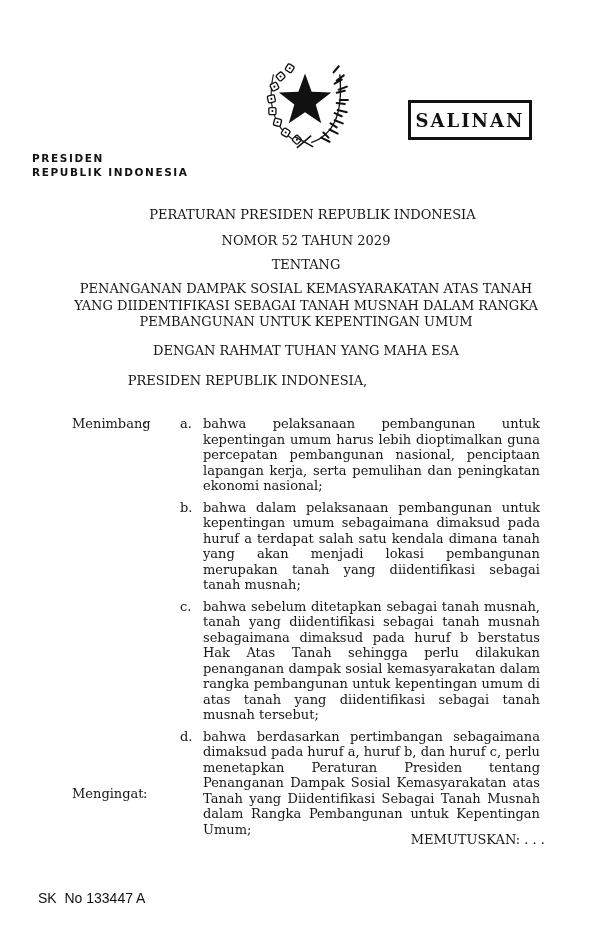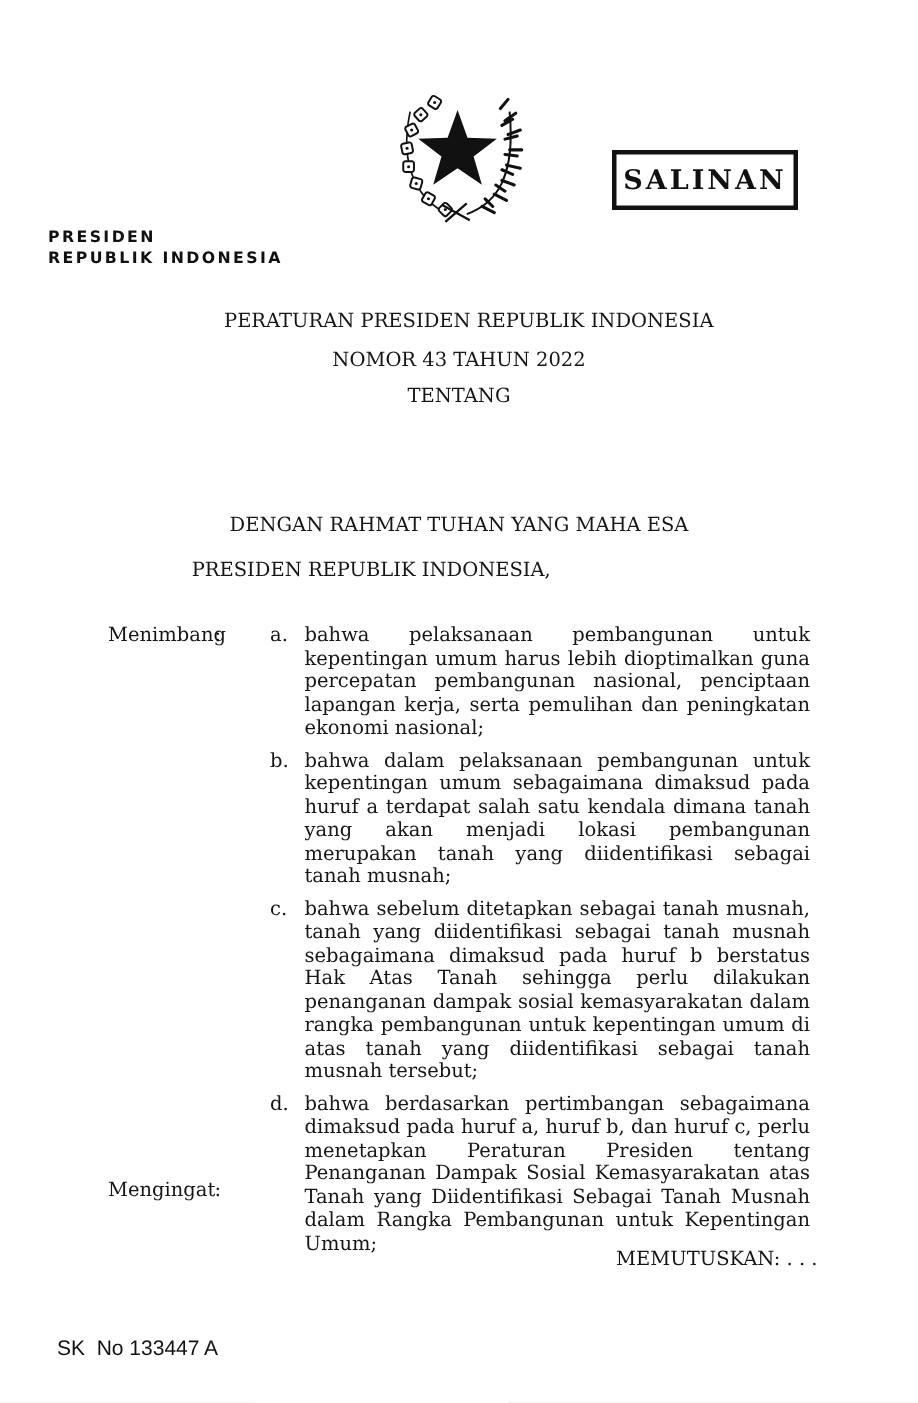--- a/index.html
+++ b/index.html
@@ -89,22 +89,23 @@
     <div>PRESIDEN</div>
     <div>REPUBLIK INDONESIA</div>
   </div>
 
   <div class="stamp">
     <span>SALINAN</span>
   </div>
 
   <div class="title-block">
     <div class="title-heading">PERATURAN PRESIDEN REPUBLIK INDONESIA</div>
-    <div class="title-number">NOMOR 43 TAHUN 2022</div>
+    <div class="title-number">NOMOR 52 TAHUN 2029</div>
     <div class="title-about">TENTANG</div>
+    <div class="title-subject">PENANGANAN DAMPAK SOSIAL KEMASYARAKATAN ATAS TANAH YANG DIIDENTIFIKASI SEBAGAI TANAH MUSNAH DALAM RANGKA PEMBANGUNAN UNTUK KEPENTINGAN UMUM</div>
   </div>
 
   <div class="invocation">DENGAN RAHMAT TUHAN YANG MAHA ESA</div>
   <div class="authority">PRESIDEN REPUBLIK INDONESIA,</div>
 
   <div class="clause considering">
     <div class="clause-label">Menimbang</div>
     <div class="clause-colon">:</div>
     <div class="item-list">
       <div class="item">

